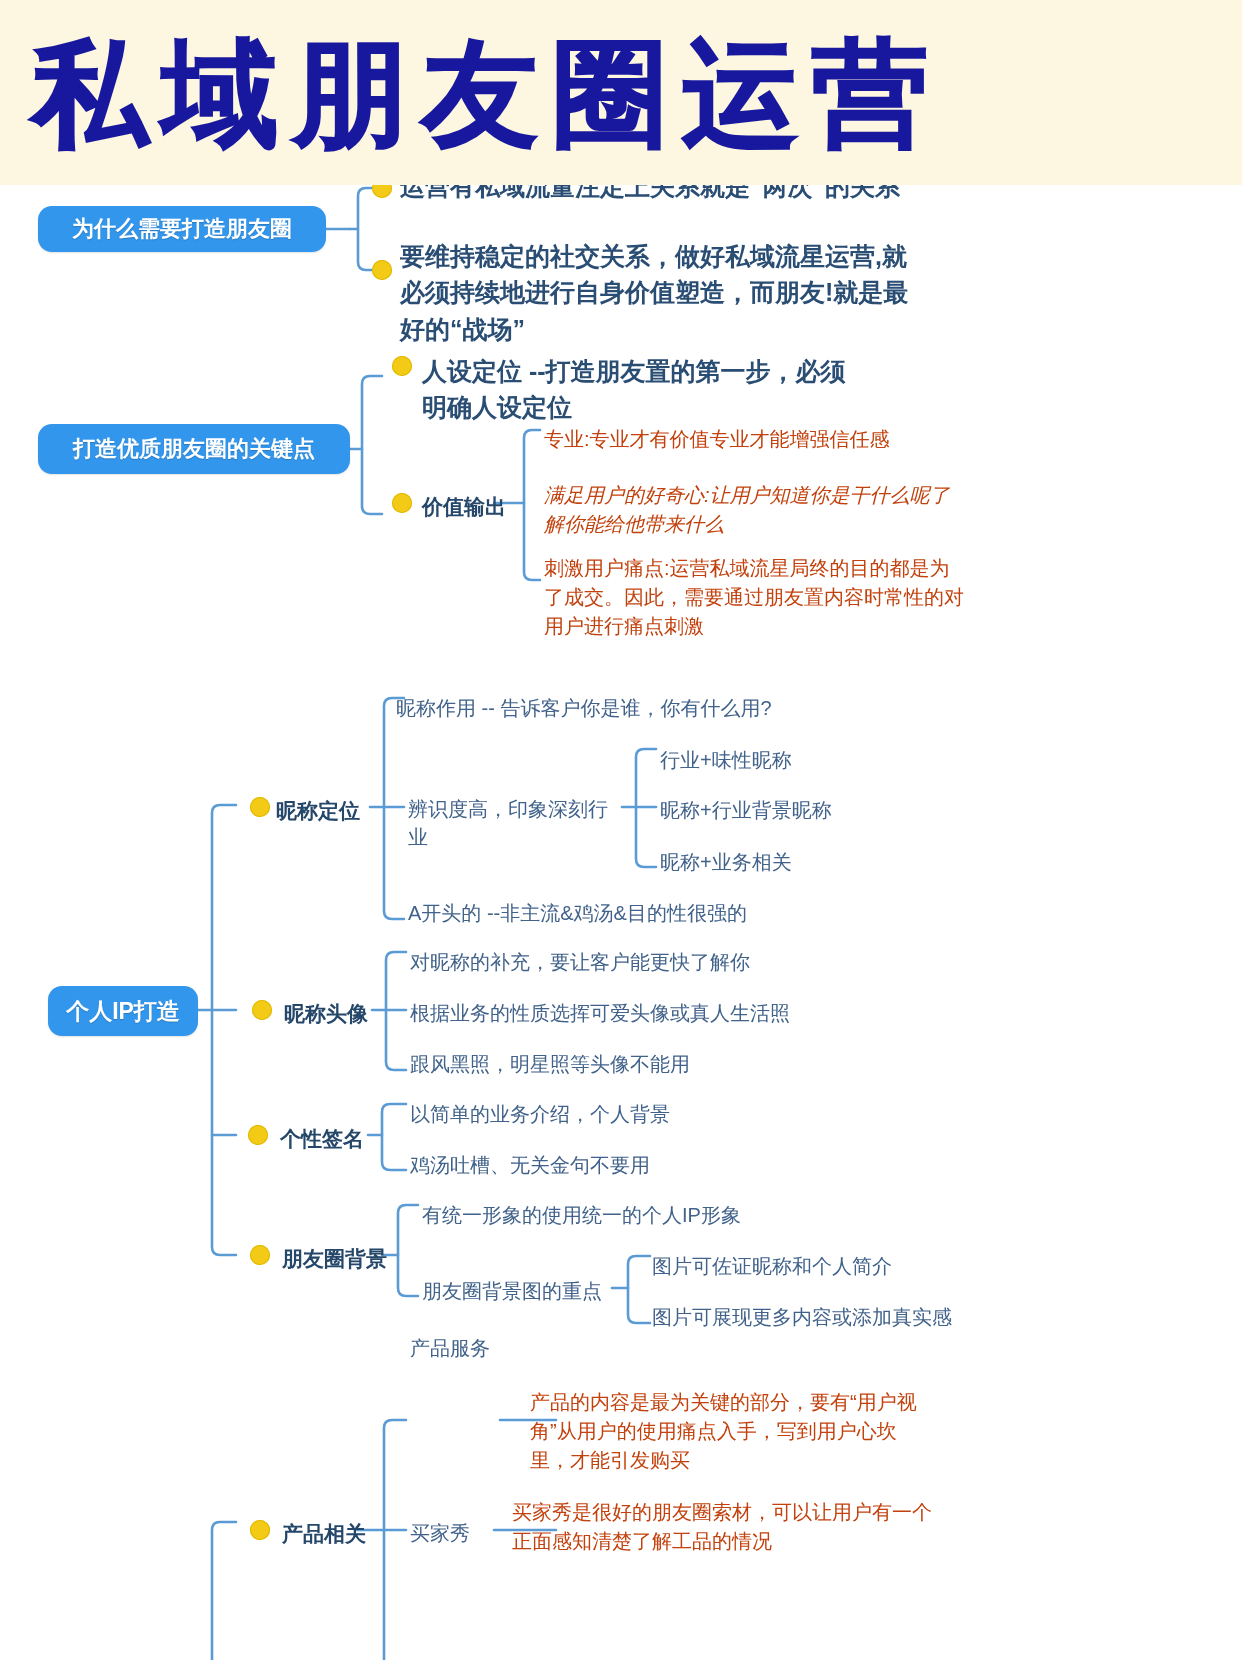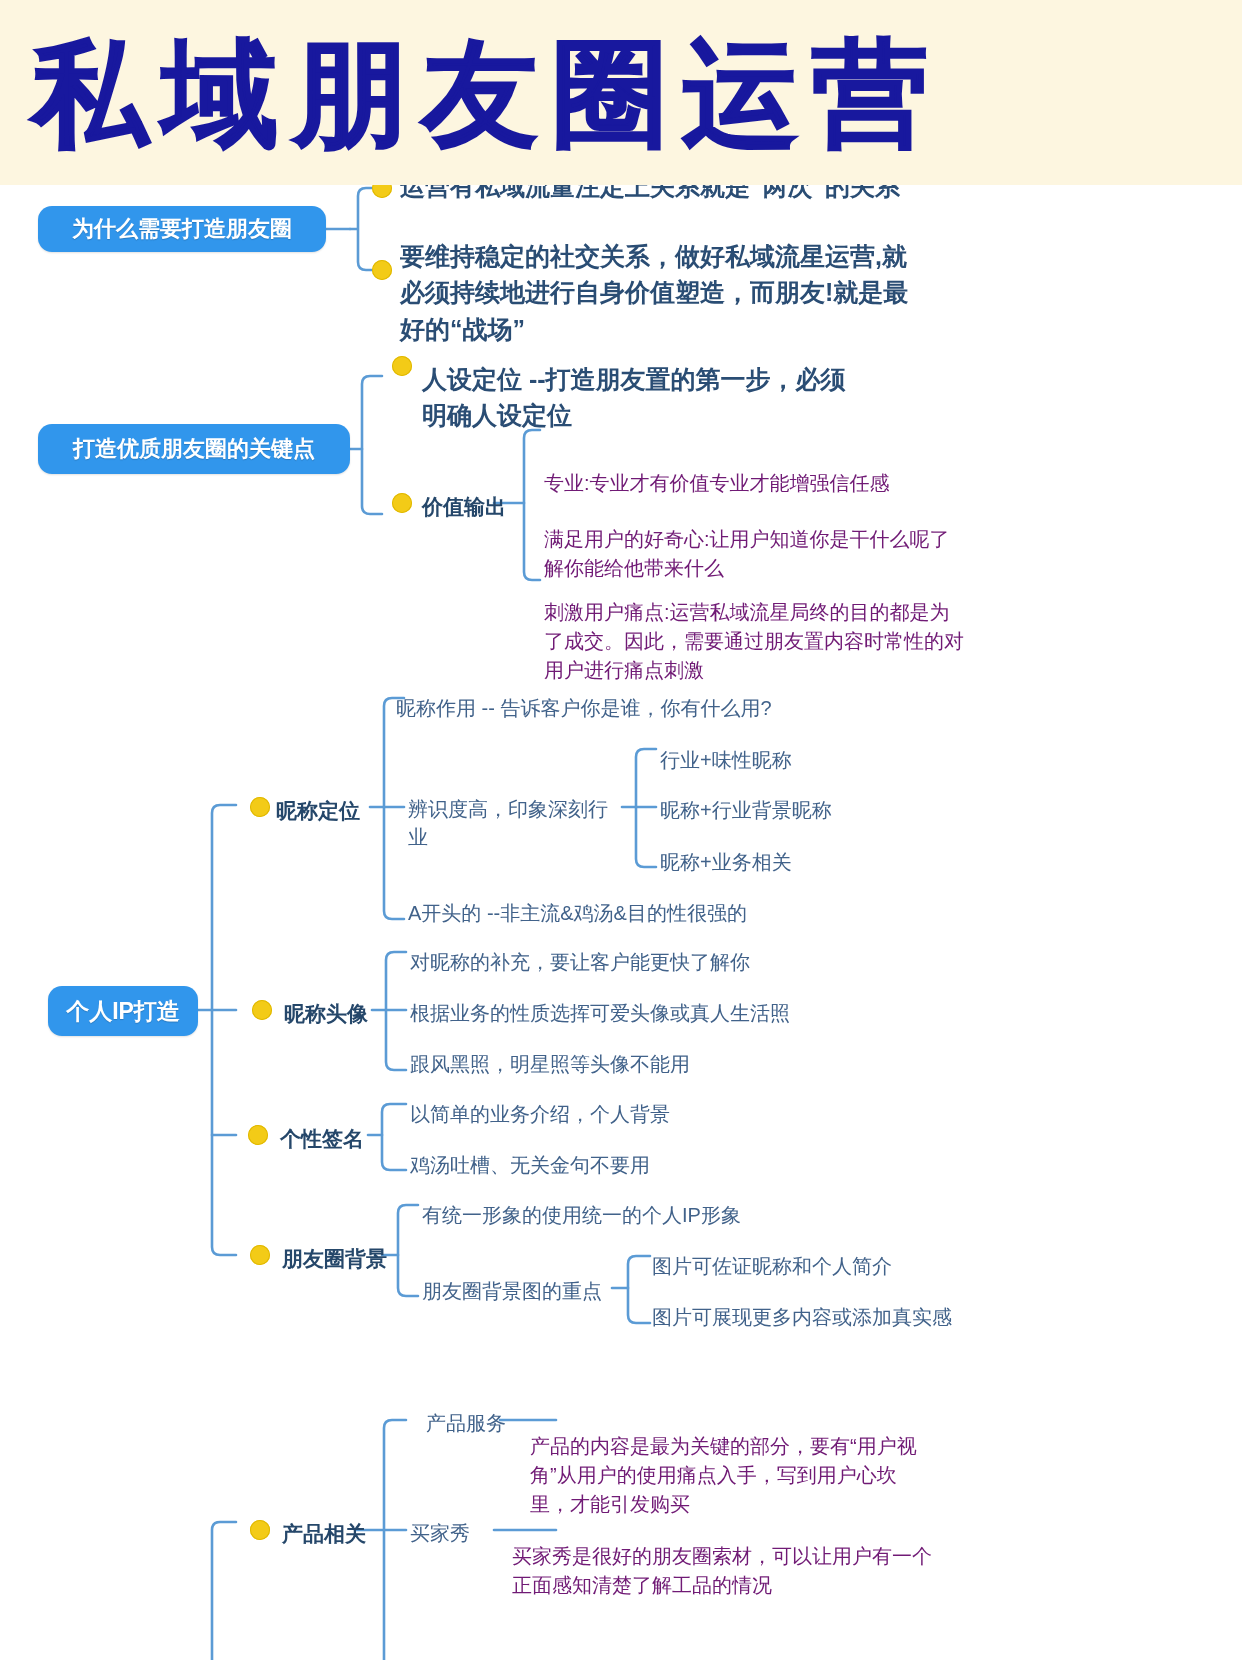--- a/index.html
+++ b/index.html
@@ -57,21 +57,21 @@
 
   
   .lbl{
     position:absolute;
     color:#33506b;
     white-space:pre-wrap;
     line-height:1.42;
   }
   .lvl1{font-size:21px;font-weight:bold;color:#25476a;}
   .lvl2{font-size:20px;font-weight:normal;color:#41628a;}
-  .para{font-size:20px;color:#701a75;line-height:1.45;margin-top:44px;}
+  .para{font-size:20px;color:#c2410c;line-height:1.45;}
   .para-b{font-size:25px;color:#2a4d74;font-weight:bold;line-height:1.45;}
 </style>
 </head>
 <body>
 
 <div id="canvas">
 
   <svg id="links" viewBox="0 0 1242 1660">
     <g fill="none" stroke="#5b9bd5" stroke-width="2.6" stroke-linecap="round">
 
@@ -125,27 +125,27 @@
 
   <div class="root-pill" style="left:48px;top:986px;width:150px;height:50px;font-size:23px;">个人IP打造</div>
 
   <div class="dot" style="left:372px;top:178px;"></div>
   <div class="lbl para-b" style="left:400px;top:168px;width:520px;">运营有私域流量注定上关系就是“两次”的关系</div>
 
   <div class="dot" style="left:372px;top:260px;"></div>
   <div class="lbl para-b" style="left:400px;top:238px;width:530px;">要维持稳定的社交关系，做好私域流星运营,就必须持续地进行自身价值塑造，而朋友!就是最好的“战场”</div>
 
   <div class="dot" style="left:392px;top:356px;"></div>
-  <div class="lbl para-b" style="left:422px;top:353px;width:430px;margin-top:8px;">人设定位 --打造朋友置的第一步，必须明确人设定位</div>
+  <div class="lbl para-b" style="left:422px;top:353px;width:430px;">人设定位 --打造朋友置的第一步，必须明确人设定位</div>
 
   <div class="dot" style="left:392px;top:493px;"></div>
   <div class="lbl lvl1" style="left:422px;top:492px;width:120px;">价值输出</div>
 
   <div class="lbl para" style="left:544px;top:425px;width:420px;">专业:专业才有价值专业才能增强信任感</div>
-  <div class="lbl para" style="left:544px;top:481px;width:420px;">满足用户的好奇心:让用户知道你是干什么呢了解你能给他带来什么</div>
+  <div class="lbl para" style="left:544px;top:481px;width:420px;font-style:italic;">满足用户的好奇心:让用户知道你是干什么呢了解你能给他带来什么</div>
   <div class="lbl para" style="left:544px;top:554px;width:420px;">刺激用户痛点:运营私域流星局终的目的都是为了成交。因此，需要通过朋友置内容时常性的对用户进行痛点刺激</div>
 
   <div class="dot" style="left:250px;top:797px;"></div>
   <div class="lbl lvl1" style="left:276px;top:796px;width:100px;">昵称定位</div>
 
   <div class="lbl lvl2" style="left:396px;top:694px;width:420px;">昵称作用 -- 告诉客户你是谁，你有什么用?</div>
 
   <div class="lbl lvl2" style="left:408px;top:795px;width:216px;">辨识度高，印象深刻行业</div>
 
   <div class="lbl lvl2" style="left:660px;top:746px;width:260px;">行业+味性昵称</div>
@@ -172,21 +172,21 @@
 
   <div class="lbl lvl2" style="left:422px;top:1201px;width:400px;">有统一形象的使用统一的个人IP形象</div>
   <div class="lbl lvl2" style="left:422px;top:1277px;width:200px;">朋友圈背景图的重点</div>
 
   <div class="lbl lvl2" style="left:652px;top:1252px;width:320px;">图片可佐证昵称和个人简介</div>
   <div class="lbl lvl2" style="left:652px;top:1303px;width:340px;">图片可展现更多内容或添加真实感</div>
 
   <div class="dot" style="left:250px;top:1520px;"></div>
   <div class="lbl lvl1" style="left:282px;top:1519px;width:110px;">产品相关</div>
 
-  <div class="lbl lvl2" style="left:410px;top:1409px;width:96px;margin-left:16px;">产品服务</div>
+  <div class="lbl lvl2" style="left:410px;top:1334px;width:96px;">产品服务</div>
   <div class="lbl para" style="left:530px;top:1388px;width:400px;">产品的内容是最为关键的部分，要有“用户视角”从用户的使用痛点入手，写到用户心坎里，才能引发购买</div>
 
   <div class="lbl lvl2" style="left:410px;top:1519px;width:80px;">买家秀</div>
   <div class="lbl para" style="left:512px;top:1498px;width:420px;">买家秀是很好的朋友圈索材，可以让用户有一个正面感知清楚了解工品的情况</div>
 
 </div>
 
 <div id="banner">
   <div id="banner-title">私域朋友圈运营</div>
 </div>

